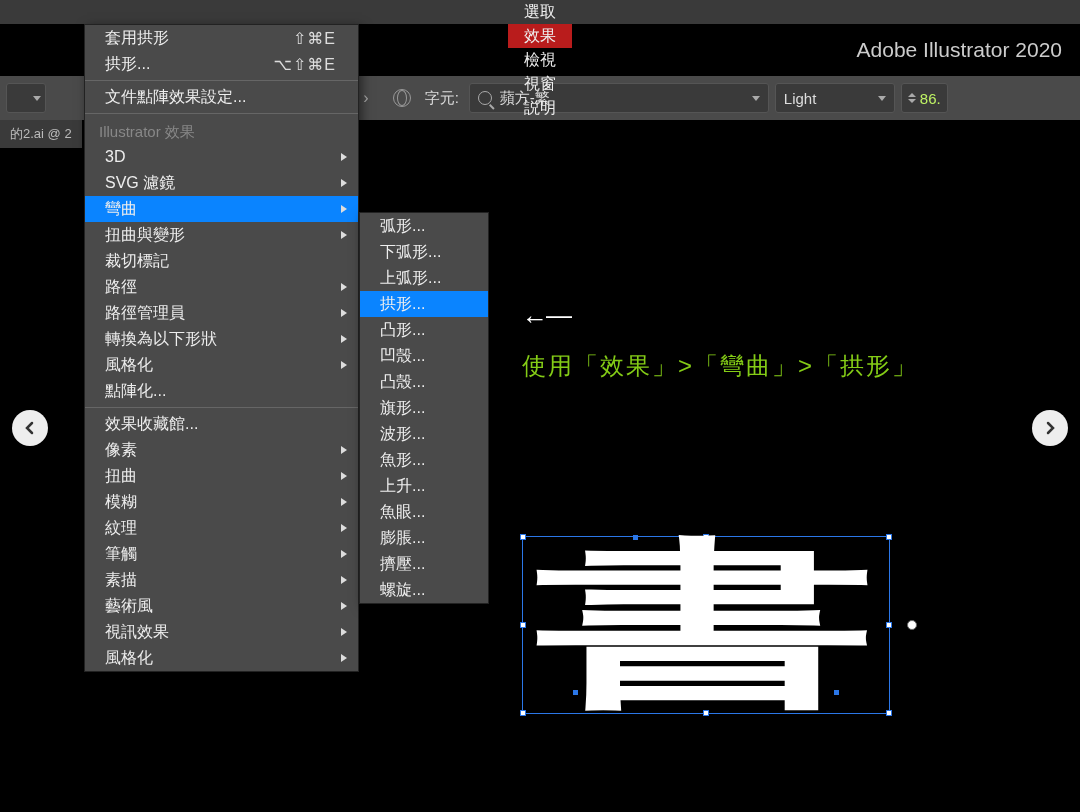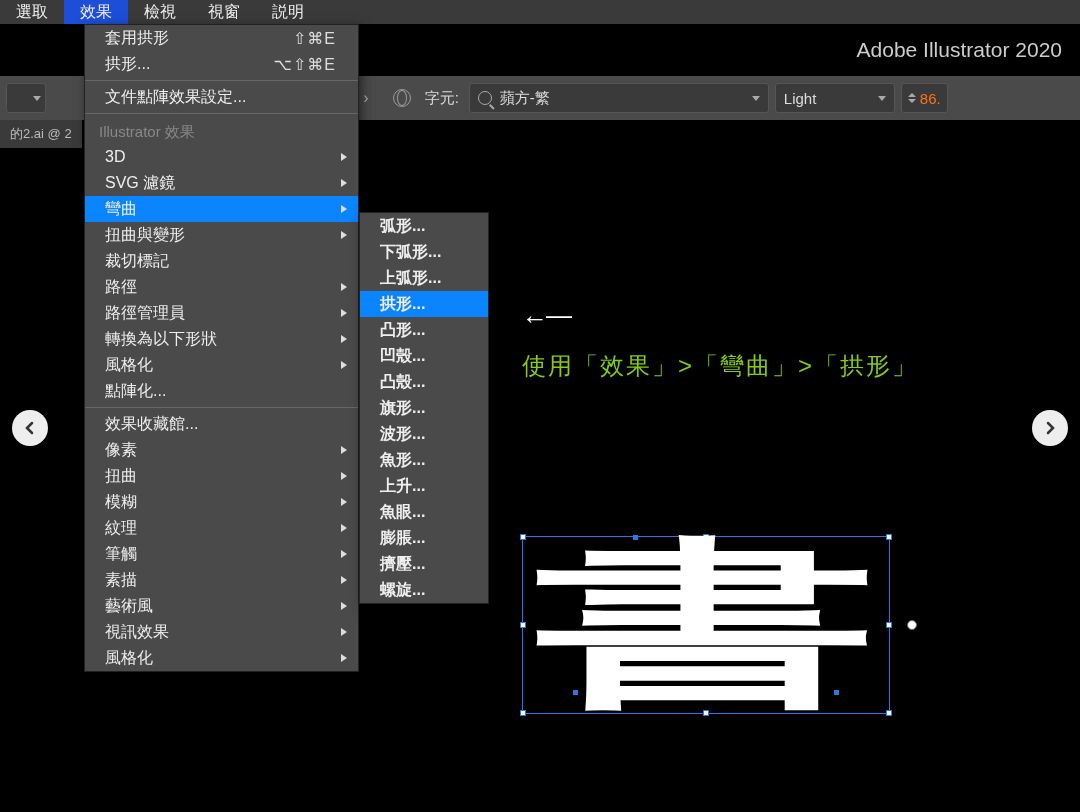--- a/index.html
+++ b/index.html
@@ -1,42 +1,42 @@
 <!DOCTYPE html>
 <html><head>
 <meta charset="utf-8">
 <style>
 * { margin: 0; padding: 0; box-sizing: border-box; font-family: -apple-system, "PingFang TC", "Microsoft JhengHei", sans-serif; }
 body { background: #000; width: 1080px; height: 812px; position: relative; overflow: hidden; color: #fff; }
 
-.menubar { position: absolute; top: 0; left: 0; right: 0; height: 24px; background: #3a3a3a; display: flex; align-items: center; z-index: 10; }
+.menubar { position: absolute; top: 0; left: 0; right: 0; height: 24px; background: #3a3a3a; display: flex; align-items: center; z-index: 10; flex-direction: column; }
 .menubar-item { padding: 2px 16px; color: #eee; font-size: 16px; height: 24px; display: flex; align-items: center; }
-.menubar-item.active { background: #1d4ed8; }
+.menubar-item.active { background: #b91c1c; }
 
 .app-title { position: absolute; right: 18px; top: 38px; color: #ccc; font-size: 21px; }
 
 .controlbar { position: absolute; top: 76px; left: 0; right: 0; height: 44px; background: #4a4a4a; display: flex; align-items: center; padding: 0 6px; gap: 6px; }
 .ctrl-dd { width: 40px; height: 30px; background: #3a3a3a; border: 1px solid #555; border-radius: 3px; display: flex; align-items: center; justify-content: flex-end; padding-right: 4px; }
 .ctrl-pct { color: #ddd; font-size: 15px; }
 .ctrl-chev { color: #aaa; margin-left: 6px; }
 .ctrl-globe { width: 18px; height: 18px; border: 1.5px solid #999; border-radius: 50%; margin-left: 18px; margin-right: 8px; position: relative; }
 .ctrl-globe::after { content: ""; position: absolute; left: 50%; top: 0; bottom: 0; width: 8px; border: 1px solid #999; border-radius: 50%; transform: translateX(-50%); }
 .ctrl-label { color: #ddd; font-size: 15px; margin-right: 4px; }
 .ctrl-search { display: flex; align-items: center; background: #3a3a3a; border: 1px solid #555; border-radius: 3px; height: 30px; padding: 0 8px; width: 300px; }
 .ctrl-search-icon { width: 14px; height: 14px; border: 1.5px solid #aaa; border-radius: 50%; position: relative; margin-right: 8px; }
 .ctrl-search-icon::after { content: ""; position: absolute; width: 6px; height: 1.5px; background: #aaa; bottom: -3px; right: -4px; transform: rotate(45deg); }
 .ctrl-search-text { color: #ddd; font-size: 15px; flex: 1; }
 .ctrl-font-dd { background: #3a3a3a; border: 1px solid #555; border-radius: 3px; height: 30px; padding: 0 8px; display: flex; align-items: center; color: #ddd; font-size: 15px; width: 120px; }
-.ctrl-num { background: #3a3a3a; border: 1px solid #555; border-radius: 3px; height: 30px; padding: 0 6px; display: flex; align-items: center; color: #f97316; font-size: 15px; justify-content: center; }
+.ctrl-num { background: #3a3a3a; border: 1px solid #555; border-radius: 3px; height: 30px; padding: 0 6px; display: flex; align-items: center; color: #bef264; font-size: 15px; justify-content: center; }
 
 .tabbar { position: absolute; top: 120px; left: 0; height: 28px; background: #3a3a3a; display: flex; align-items: center; padding: 0 10px; font-size: 13px; color: #bbb; }
 
 .menu { position: absolute; background: #4a4a4a; border: 1px solid #222; box-shadow: 3px 3px 10px rgba(0,0,0,0.5); z-index: 20; }
 .menu-1 { top: 24px; left: 84px; width: 275px; }
-.menu-2 { top: 212px; left: 359px; width: 130px; font-weight: bold; }
+.menu-2 { top: 212px; left: 359px; width: 130px; }
 .menu-row { height: 26px; display: flex; align-items: center; padding: 0 20px; color: #eee; font-size: 16px; position: relative; }
 .menu-row.hl { background: #0a84ff; }
 .menu-row .shortcut { position: absolute; right: 22px; color: #ddd; letter-spacing: 1px; }
 .menu-row .arrow { position: absolute; right: 10px; }
 .menu-row .arrow svg { display: block; }
 .menu-sep { height: 1px; background: #666; margin: 3px 0; }
 .menu-header { padding: 6px 14px 2px; color: #888; font-size: 15px; }
 
 .arrow-ind { position: absolute; top: 300px; left: 522px; color: #fff; font-size: 26px; letter-spacing: -2px; }
 .instruction { position: absolute; top: 350px; left: 522px; color: #84cc16; font-size: 24px; letter-spacing: 2px; }

